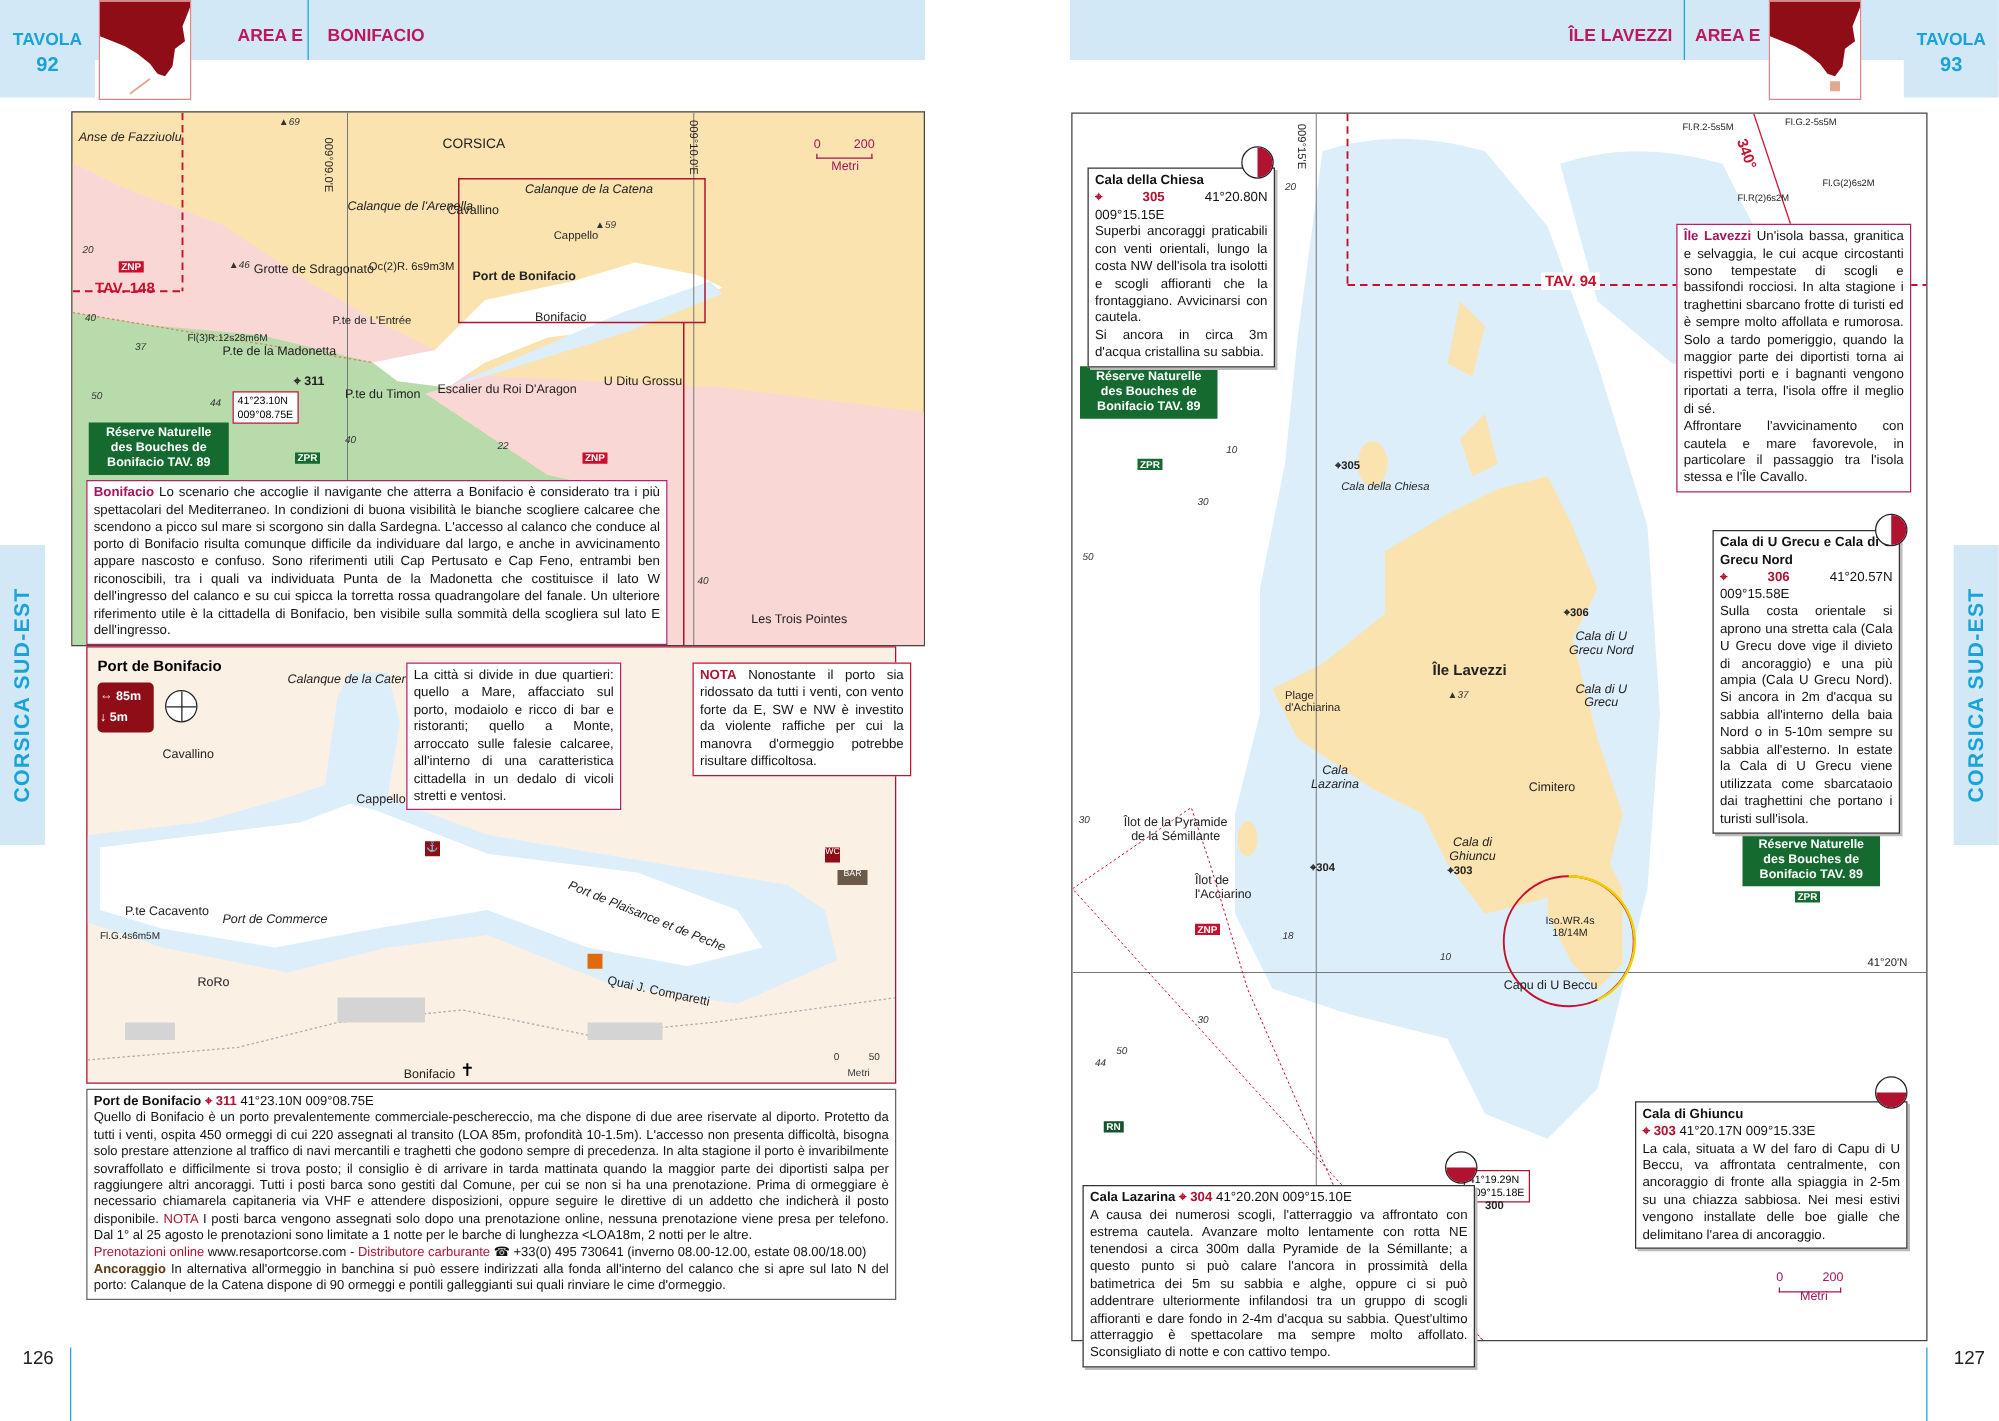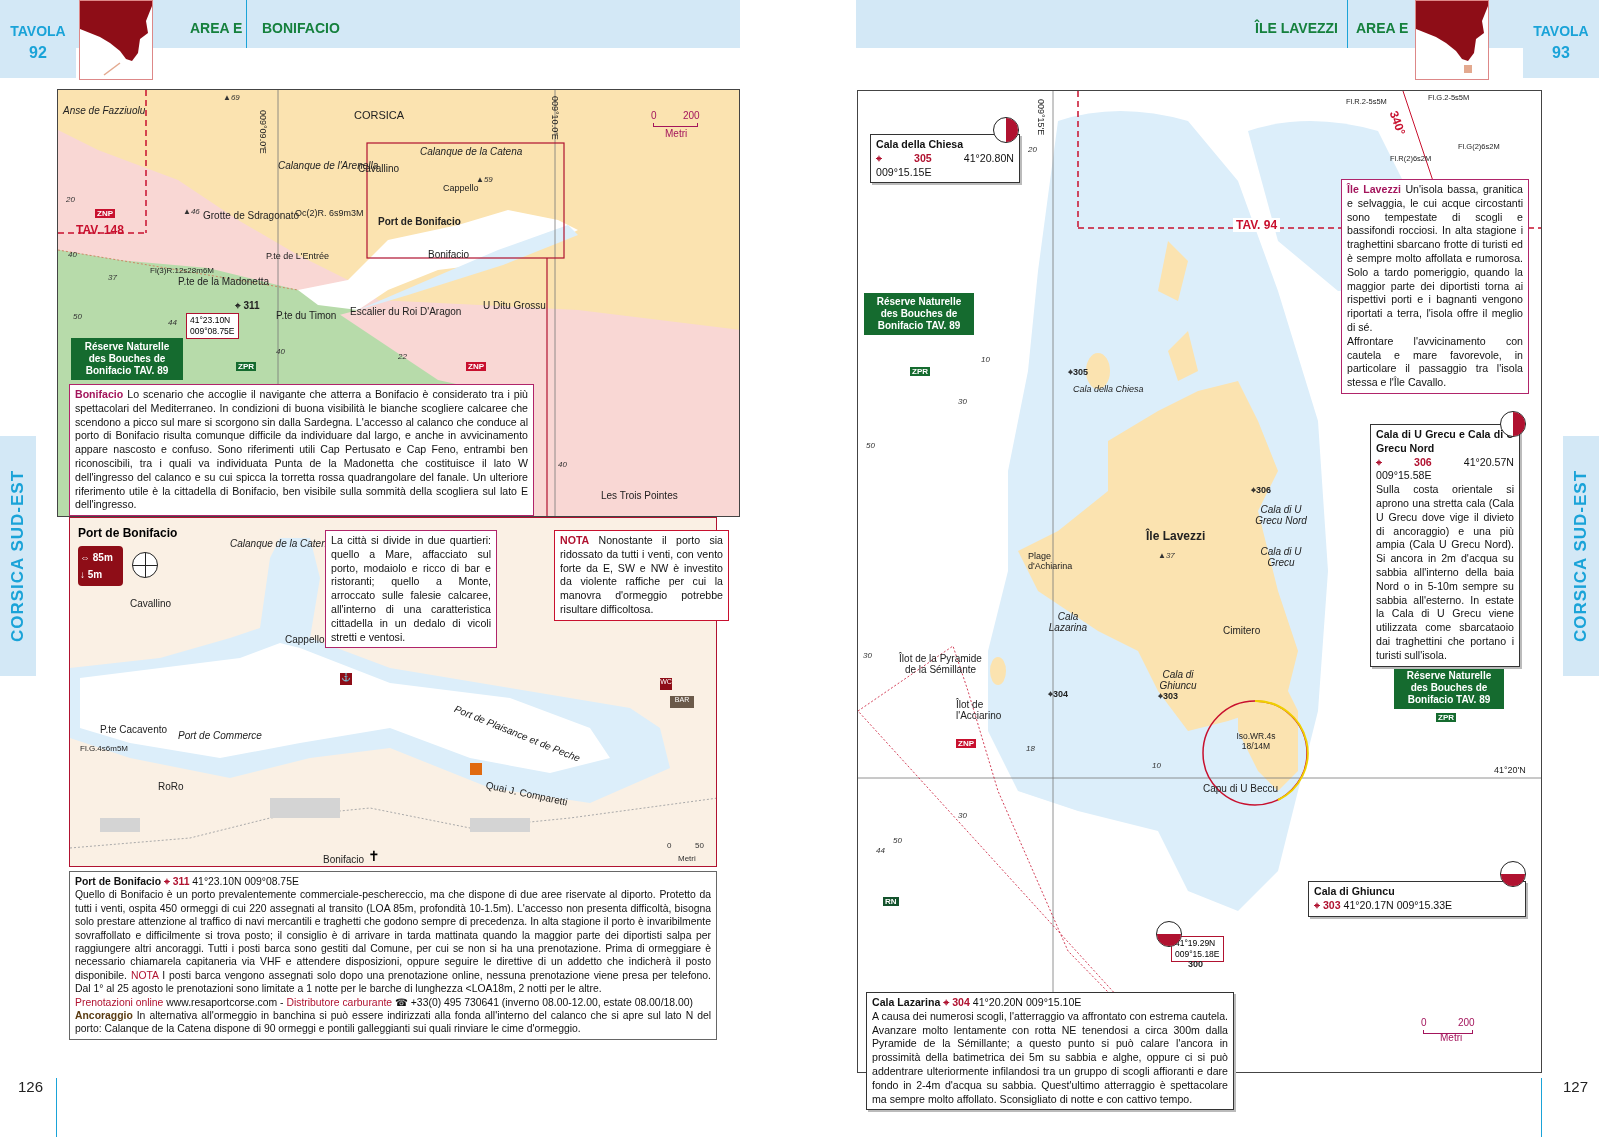--- a/index.html
+++ b/index.html
@@ -1,21 +1,21 @@
 <!DOCTYPE html>
 <html><head>
 <meta charset="utf-8">
 <style>
   * { box-sizing: border-box; margin: 0; padding: 0; }
   body { width: 1599px; height: 1137px; background: #fff; font-family: "Liberation Sans", sans-serif; position: relative; overflow: hidden; }
   .abs { position: absolute; }
   .hdr { background: #d3e8f6; height: 48px; top: 0; }
   .tav { background: #d3e8f6; top: 0; height: 78px; width: 76px; color: #1aa3d8; font-weight: bold; font-size: 14px; text-align: center; padding-top: 20px; line-height: 22px; }
   .tav b { font-size: 16px; display: block; }
-  .hdr-txt { color: #15803d; font-weight: bold; font-size: 14px; top: 20px; text-align: right; }
+  .hdr-txt { color: #be185d; font-weight: bold; font-size: 14px; top: 20px; text-align: right; }
   .hdr-sep { width: 1px; background: #1aa3d8; top: 0; height: 48px; }
   .locator { top: 0; width: 74px; height: 80px; background: #fff; border: 1px solid #d88; overflow: hidden; }
   .side { background: #d3e8f6; width: 36px; height: 240px; top: 436px; }
   .side span { position: absolute; left: 50%; top: 50%; transform: translate(-50%,-50%) rotate(-90deg); white-space: nowrap; color: #1aa3d8; font-weight: bold; font-size: 17px; letter-spacing: 1px; }
   .map { border: 1px solid #444; overflow: hidden; }
   .txtbox { background: #fff; border: 1px solid #b0246a; font-size: 10.6px; line-height: 13.8px; padding: 3px 5px; color: #111; text-align: justify; }
   .txtbox.dark { border-color: #333; box-shadow: 2px 2px 0 #bbb; }
   .ttl { font-weight: bold; }
   .red { color: #b01230; font-weight: bold; }
   .mag { color: #a3155c; font-weight: bold; }
@@ -276,40 +276,43 @@
   <div class="abs num" style="left:35px;top:745px;">50</div>
   <div class="abs num" style="left:18px;top:755px;">44</div>
   <div class="abs num" style="left:100px;top:720px;">30</div>
   <div class="abs num" style="left:168px;top:653px;">18</div>
   <div class="abs num" style="left:294px;top:670px;">10</div>
 </div>
 
 <div class="abs txtbox dark" style="left:870px;top:134px;width:150px;">
   <div class="ttl">Cala della Chiesa</div>
   <div><span class="red">⌖ <span>305</span></span> <span>41°20.80N 009°15.15E</span></div>
+  <div style="white-space:pre-line;">Superbi ancoraggi praticabili con venti orientali, lungo la costa NW dell'isola tra isolotti e scogli affioranti che la frontaggiano. Avvicinarsi con cautela.
+Si ancora in circa 3m d'acqua cristallina su sabbia.</div>
 </div>
 
 <div class="abs txtbox" style="left:1341px;top:179px;width:188px;border-color:#b0246a;">
   <span class="mag">Île Lavezzi</span>
   <span style="white-space:pre-line;">Un'isola bassa, granitica e selvaggia, le cui acque circostanti sono tempestate di scogli e bassifondi rocciosi. In alta stagione i traghettini sbarcano frotte di turisti ed è sempre molto affollata e rumorosa. Solo a tardo pomeriggio, quando la maggior parte dei diportisti torna ai rispettivi porti e i bagnanti vengono riportati a terra, l'isola offre il meglio di sé.
 Affrontare l'avvicinamento con cautela e mare favorevole, in particolare il passaggio tra l'isola stessa e l'Île Cavallo.</span>
 </div>
 
 <div class="abs txtbox dark" style="left:1370px;top:424px;width:150px;">
   <div class="ttl">Cala di U Grecu e Cala di U Grecu Nord</div>
   <div><span class="red">⌖ <span>306</span></span> <span>41°20.57N 009°15.58E</span></div>
   <div>Sulla costa orientale si aprono una stretta cala (Cala U Grecu dove vige il divieto di ancoraggio) e una più ampia (Cala U Grecu Nord). Si ancora in 2m d'acqua su sabbia all'interno della baia Nord o in 5-10m sempre su sabbia all'esterno. In estate la Cala di U Grecu viene utilizzata come sbarcataoio dai traghettini che portano i turisti sull'isola.</div>
 </div>
 
 <div class="abs txtbox dark" style="left:1308px;top:881px;width:218px;">
   <div class="ttl">Cala di Ghiuncu</div>
   <div><span class="red">⌖ <span>303</span></span> <span>41°20.17N 009°15.33E</span></div>
-</div>
-
-<div class="abs txtbox dark" style="left:866px;top:992px;width:368px;">
+  <div>La cala, situata a W del faro di Capu di U Beccu, va affrontata centralmente, con ancoraggio di fronte alla spiaggia in 2-5m su una chiazza sabbiosa. Nei mesi estivi vengono installate delle boe gialle che delimitano l'area di ancoraggio.</div>
+</div>
+
+<div class="abs txtbox dark" style="left:866px;top:948px;width:314px;">
   <div><span class="ttl">Cala Lazarina</span> <span class="red">⌖ <span>304</span></span> <span>41°20.20N 009°15.10E</span></div>
   <div>A causa dei numerosi scogli, l'atterraggio va affrontato con estrema cautela. Avanzare molto lentamente con rotta NE tenendosi a circa 300m dalla Pyramide de la Sémillante; a questo punto si può calare l'ancora in prossimità della batimetrica dei 5m su sabbia e alghe, oppure ci si può addentrare ulteriormente infilandosi tra un gruppo di scogli affioranti e dare fondo in 2-4m d'acqua su sabbia. Quest'ultimo atterraggio è spettacolare ma sempre molto affollato. Sconsigliato di notte e con cattivo tempo.</div>
 </div>
 
 <div class="abs compass" style="left:993px;top:117px;">
     <div class="abs" style="left:12px;top:0;width:14px;height:26px;background:#b01230;"></div>
   </div>
 <div class="abs compass" style="left:1500px;top:411px;">
     <div class="abs" style="left:12px;top:0;width:14px;height:26px;background:#b01230;"></div>
   </div>

